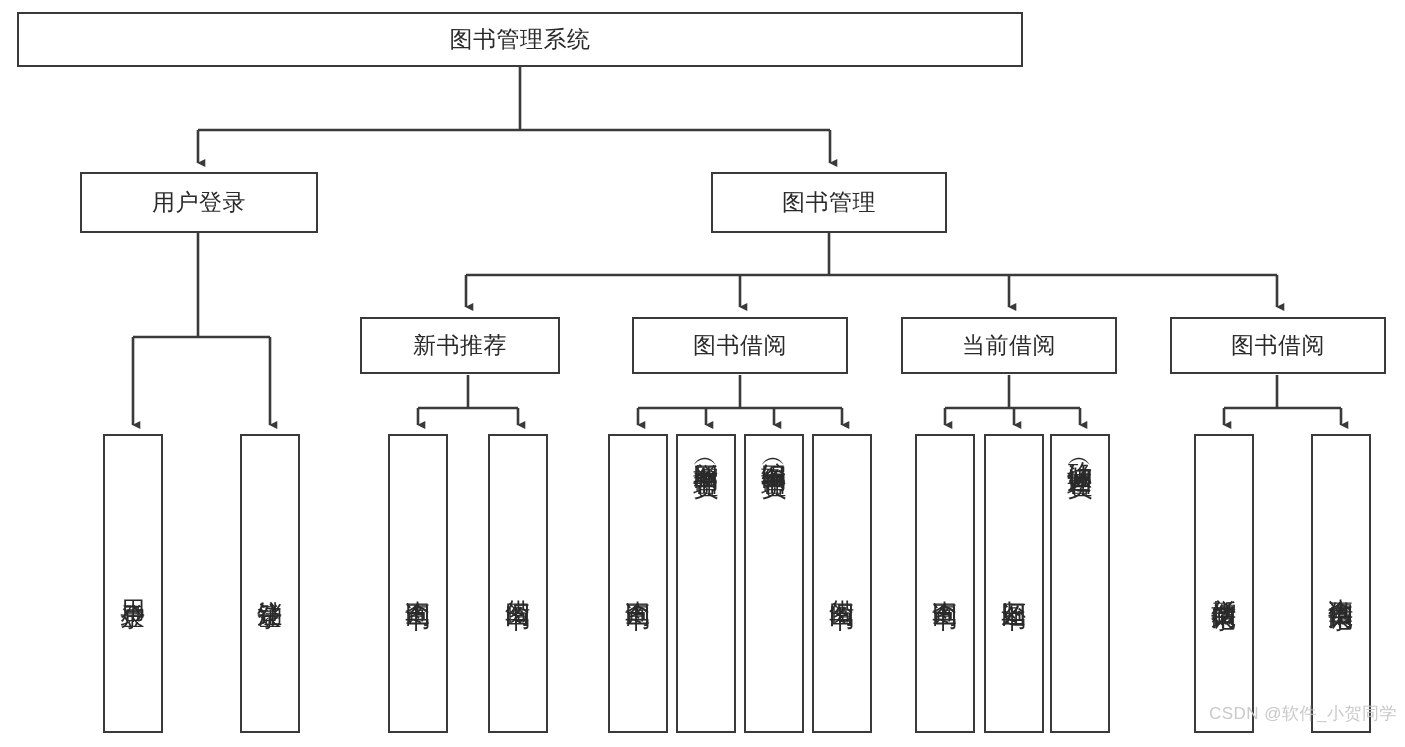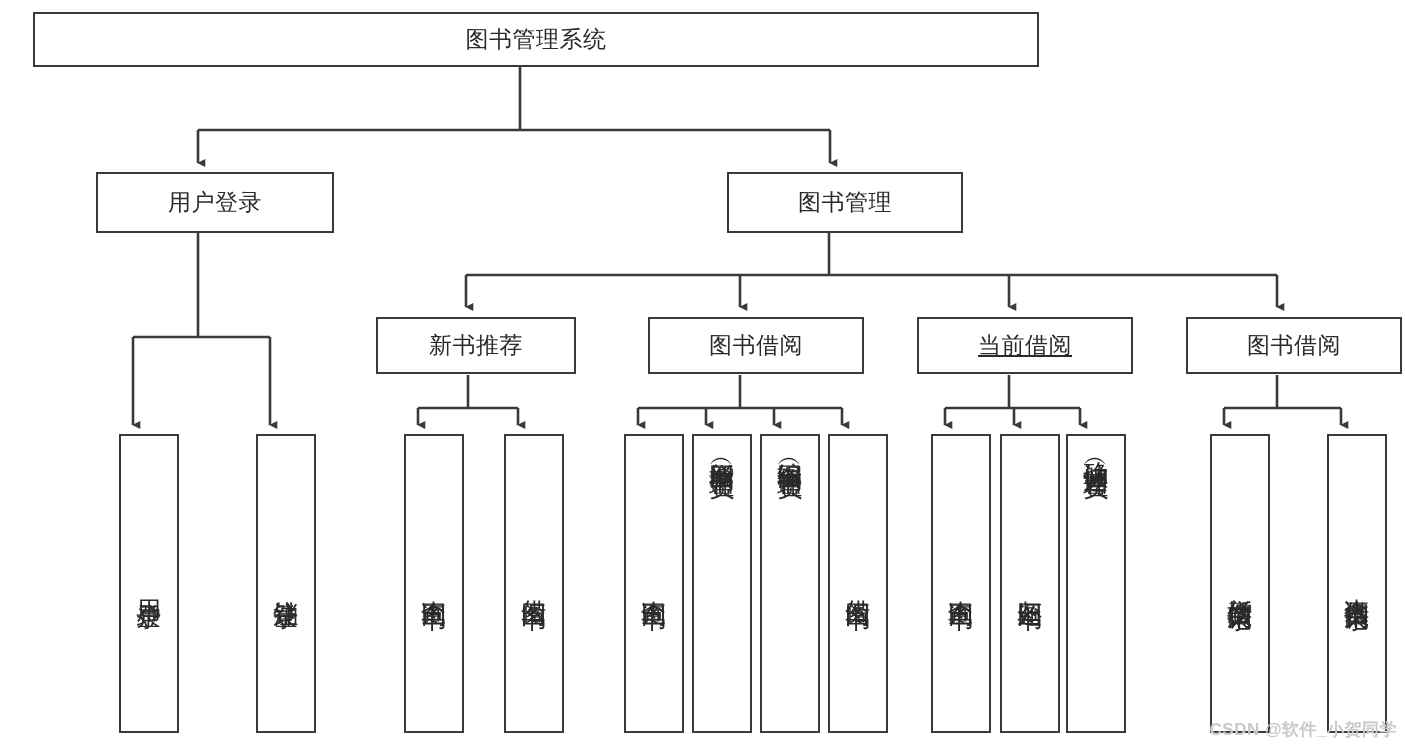--- a/index.html
+++ b/index.html
@@ -29,21 +29,20 @@
   }
   .node {
     position: absolute;
     box-sizing: border-box;
     border: 2px solid #3a3a3a;
     background: #ffffff;
     display: flex;
     align-items: center;
     justify-content: center;
     color: #2a2a2a;
-    margin-left: 16px;
   }
   .node .node-label {
     display: block;
     text-align: center;
     line-height: 1.16;
     letter-spacing: 0.5px;
   }
   .node.horizontal .node-label {
     writing-mode: horizontal-tb;
     font-size: 23px;
@@ -60,26 +59,25 @@
     letter-spacing: 2px;
     white-space: nowrap;
   }
   .node.vertical.centered {
     align-items: center;
     padding-top: 0;
   }
   #watermark {
     position: absolute;
     right: 8px;
-    bottom: 6px;
+    bottom: 22px;
     font-size: 17px;
     color: #c9c9c9;
     letter-spacing: 0.5px;
     white-space: nowrap;
-    font-weight: bold;
   }
 </style>
 </head>
 <body>
 
 <div id="diagram-root">
 
   <svg id="edges-layer" viewBox="0 0 1405 747" width="1405" height="747" xmlns="http://www.w3.org/2000/svg">
     <defs>
       <marker id="arrowhead" markerWidth="9" markerHeight="9" refX="4.2" refY="7.6" orient="auto" markerUnits="userSpaceOnUse">
@@ -140,21 +138,21 @@
   <div class="node horizontal" style="left:711px; top:172px; width:236px; height:61px;">
     <span class="node-label">图书管理</span>
   </div>
 
   <div class="node horizontal" style="left:360px; top:317px; width:200px; height:57px;">
     <span class="node-label">新书推荐</span>
   </div>
   <div class="node horizontal" style="left:632px; top:317px; width:216px; height:57px;align-items:center;">
     <span class="node-label">图书借阅</span>
   </div>
-  <div class="node horizontal" style="left:901px; top:317px; width:216px; height:57px;text-decoration:underline;">
+  <div class="node horizontal" style="left:901px; top:317px; width:216px; height:57px;">
     <span class="node-label">当前借阅</span>
   </div>
   <div class="node horizontal" style="left:1170px; top:317px; width:216px; height:57px;">
     <span class="node-label">图书借阅</span>
   </div>
 
   <div class="node vertical centered" style="left:103px; top:434px; width:60px; height:299px;">
     <span class="node-label">用户登录</span>
   </div>
   <div class="node vertical centered" style="left:240px; top:434px; width:60px; height:299px;">

